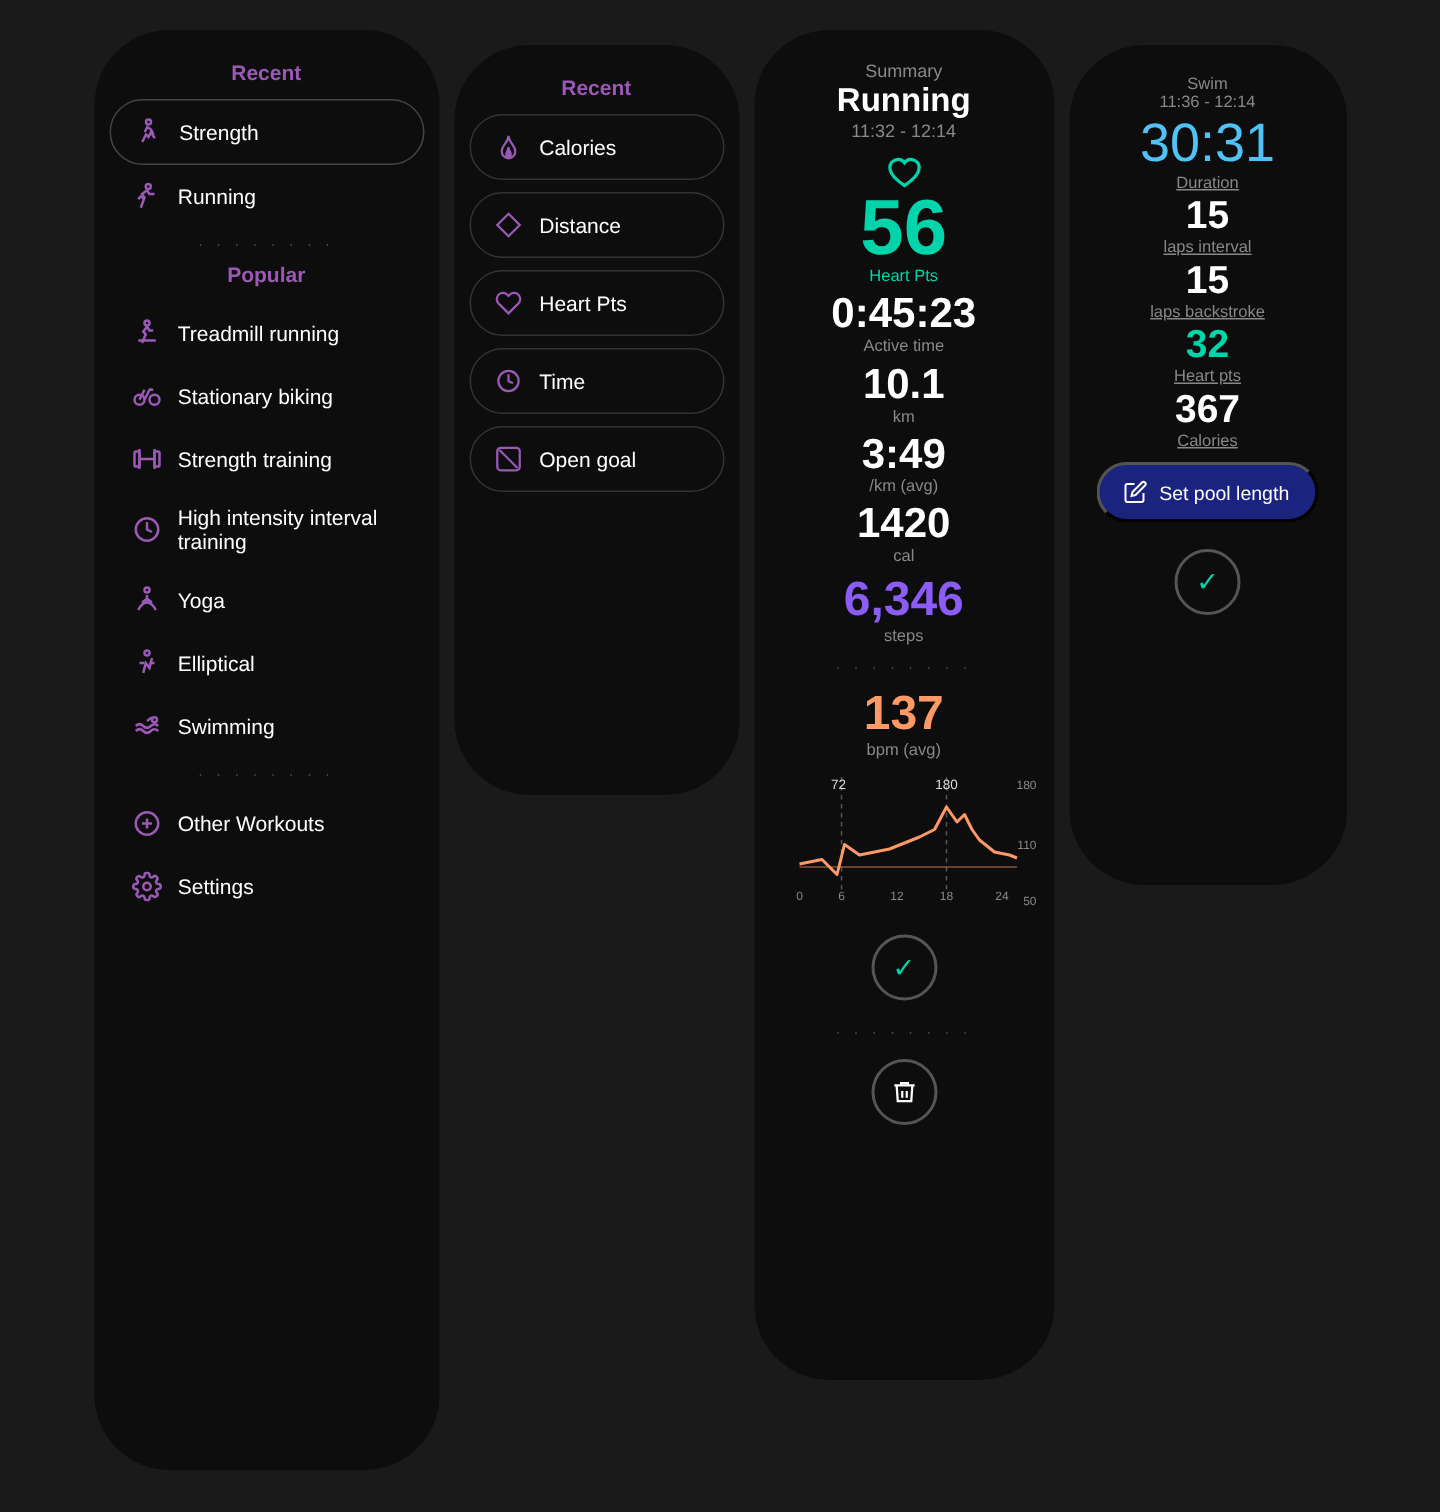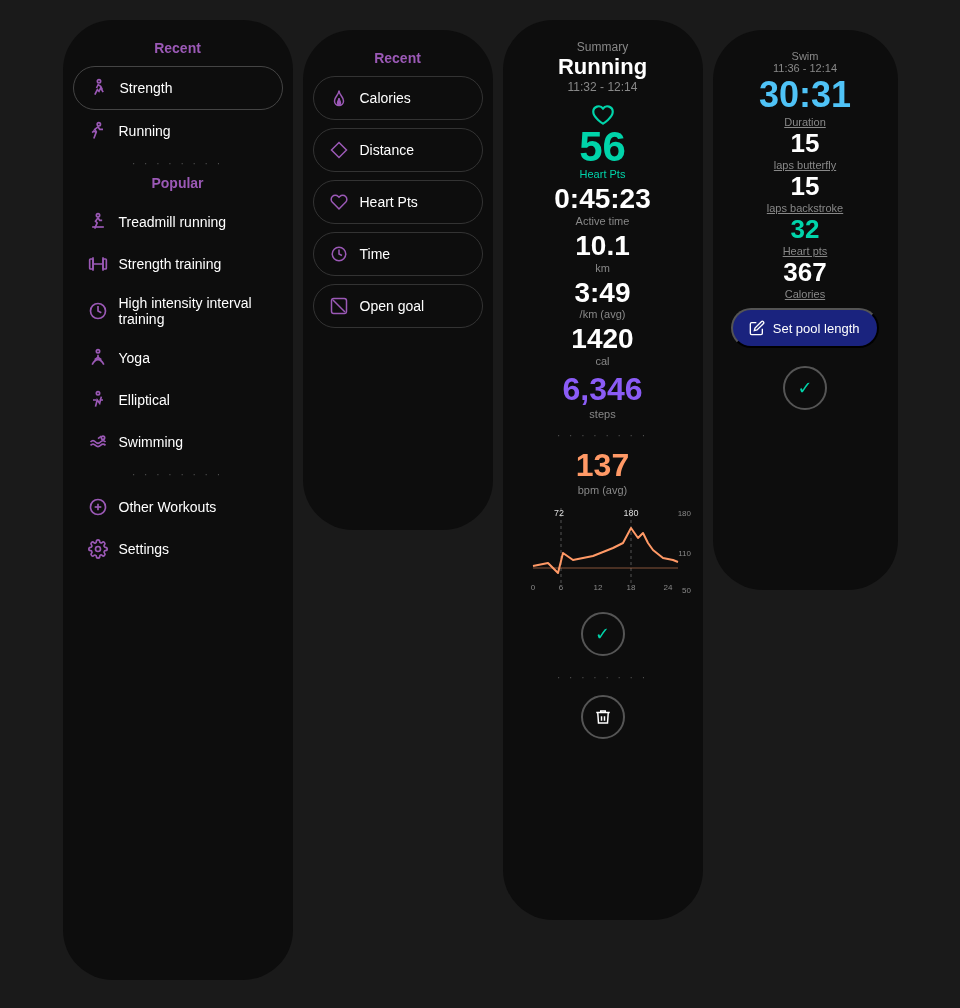--- a/index.html
+++ b/index.html
@@ -142,21 +142,21 @@
 
     .heart-icon-container {
       display: flex;
       flex-direction: column;
       align-items: center;
       margin-bottom: 4px;
     }
 
     .heart-pts-value {
       color: #00d4aa;
-      font-size: 42px;
+      font-size: 52px;
       font-weight: bold;
       text-align: center;
       line-height: 1;
     }
 
     .heart-pts-label {
       color: #00d4aa;
       font-size: 11px;
       text-align: center;
     }
@@ -235,21 +235,21 @@
 
     .swim-time-range {
       color: #888;
       font-size: 11px;
       text-align: center;
     }
 
     .swim-duration {
       color: #4fc3f7;
       font-size: 36px;
-      font-weight: bold;
+      font-weight: normal;
       text-align: center;
     }
 
     .swim-stat-label {
       color: #888;
       font-size: 11px;
       text-align: center;
       text-decoration: underline;
     }
 
@@ -322,20 +322,32 @@
     <span class="icon">
       <svg width="20" height="20" viewBox="0 0 24 24" fill="none" stroke="#9b59b6" stroke-width="2">
         <circle cx="12" cy="4" r="2"></circle>
         <path d="M8 20l3-7-2-2 3-4 2 3h3"></path>
         <path d="M5 18h14"></path>
       </svg>
     </span>
     <span>Treadmill running</span>
   </div>
 
+  <div class="workout-item">
+    <span class="icon">
+      <svg width="20" height="20" viewBox="0 0 24 24" fill="none" stroke="#9b59b6" stroke-width="2">
+        <circle cx="6" cy="15" r="4"></circle>
+          <circle cx="18" cy="15" r="4"></circle>
+        <path d="M10 15l4-8h3"></path>
+          <path d="M6 15l4-8"></path>
+        <path d="M14 7h2"></path>
+      </svg>
+    </span>
+    <span>Stationary biking</span>
+  </div>
 
   <div class="workout-item">
     <span class="icon">
       <svg width="20" height="20" viewBox="0 0 24 24" fill="none" stroke="#9b59b6" stroke-width="2">
         <path d="M6 4v16M18 4v16M6 12h12"></path>
         <rect x="2" y="6" width="4" height="12" rx="1"></rect>
         <rect x="18" y="6" width="4" height="12" rx="1"></rect>
       </svg>
     </span>
     <span>Strength training</span>
@@ -535,21 +547,21 @@
 </div>
 
 <div class="panel panel-4">
   <div class="swim-header-label">Swim</div>
   <div class="swim-time-range">11:36 - 12:14</div>
 
   <div class="swim-duration">30:31</div>
   <div class="swim-stat-label">Duration</div>
 
   <div class="swim-stat-value">15</div>
-  <div class="swim-stat-label">laps butterfly</div>
+  <div class="swim-stat-label">laps interval</div>
 
   <div class="swim-stat-value">15</div>
   <div class="swim-stat-label">laps backstroke</div>
 
   <div class="swim-stat-value-teal">32</div>
   <div class="swim-stat-label">Heart pts</div>
 
   <div class="swim-stat-value">367</div>
   <div class="swim-stat-label">Calories</div>
 

